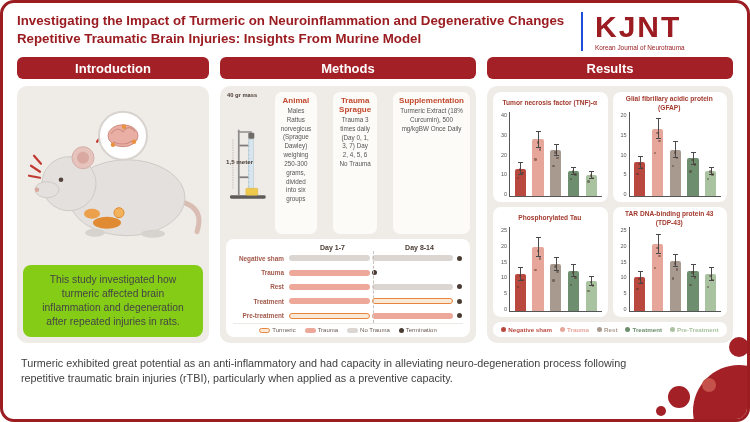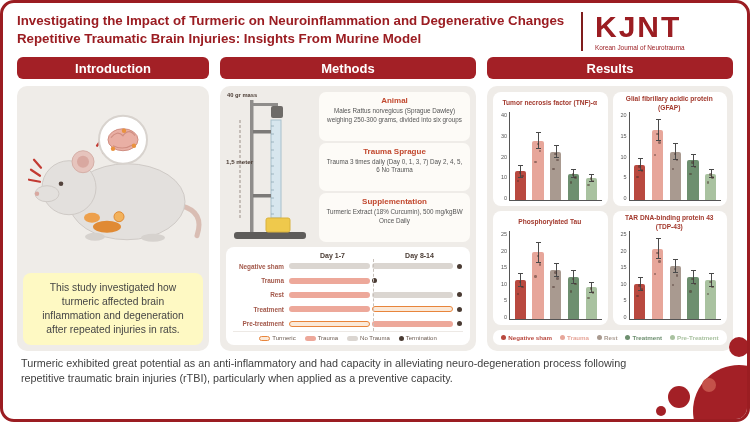--- a/index.html
+++ b/index.html
@@ -3,47 +3,47 @@
 <meta charset="utf-8">
 <style>
   * { margin:0; padding:0; box-sizing:border-box; }
   body { background:#fff; font-family:"Liberation Sans", sans-serif; }
   .frame { position:relative; width:750px; height:422px; border:3px solid #9B1D22;
            border-radius:14px; background:#fff; overflow:hidden; }
 
   
   .header { display:flex; gap:13px; padding:9px 14px 0 14px; }
   .title { flex:1; font-size:13.3px; font-weight:bold; color:#9B1D22; line-height:1.32; }
-  .logo { width:152px; border-left:2px solid #7f1d1d; padding-left:12px; }
+  .logo { width:152px; border-left:2px solid #1d4ed8; padding-left:12px; }
   .logo-acronym { font-size:30px; font-weight:bold; color:#9B1D22; letter-spacing:2px; line-height:1; }
   .logo-subtitle { font-size:6.4px; color:#9B1D22; margin-top:2px; }
 
   
   .pills, .cols { display:grid; grid-template-columns:192px 256px 1fr; gap:11px; padding:0 14px; }
   .pills { margin-top:6px; }
   .pill { height:22px; background:#A32026; color:#fff; font-weight:bold; font-size:13px;
           border-radius:6px; display:flex; align-items:center; justify-content:center; }
   .cols { margin-top:7px; height:257px; }
   .panel { background:#EFECE8; border-radius:10px; }
 
   
   .intro { display:flex; flex-direction:column; padding:6px; gap:4px; }
   .rat-wrap { flex:1; min-height:0; }
   .rat-wrap svg { width:100%; height:100%; }
-  .intro-text { background:#fef9c3; border-radius:8px; padding:8px 9px; font-size:10.3px;
+  .intro-text { background:#84cc16; border-radius:8px; padding:8px 9px; font-size:10.3px;
                 color:#454545; text-align:center; line-height:1.35; }
 
   
   .methods { padding:6px; display:flex; flex-direction:column; gap:5px; }
   .methods-top { display:flex; gap:5px; flex:1; min-height:0; }
   .apparatus { width:88px; position:relative; }
   .apparatus svg { width:100%; height:100%; }
   .app-label-mass { position:absolute; top:0; left:1px; font-size:5.8px; font-weight:bold; color:#4A3B33; }
   .app-label-height { position:absolute; top:66px; left:0; font-size:6.2px; font-weight:bold; color:#4A3B33; }
-  .m-boxes { flex:1; display:flex; flex-direction:column; gap:2px; }
+  .m-boxes { flex:1; display:flex; flex-direction:row; gap:16px; }
   .m-box { background:#FDFBF7; border-radius:7px; padding:4px 6px; text-align:center; flex:1; }
   .m-box-title { color:#C2492F; font-weight:bold; font-size:8px; margin-bottom:2px; }
   .m-box-text { font-size:6.3px; color:#555; line-height:1.4; }
 
   
   .timeline { background:#fff; border-radius:8px; padding:5px 7px 4px 7px; height:98px;
               display:flex; flex-direction:column; }
   .tl-header { display:flex; }
   .tl-hspace { width:56px; }
   .tl-col { flex:1; text-align:center; font-weight:bold; font-size:7px; color:#4A3B33; }

